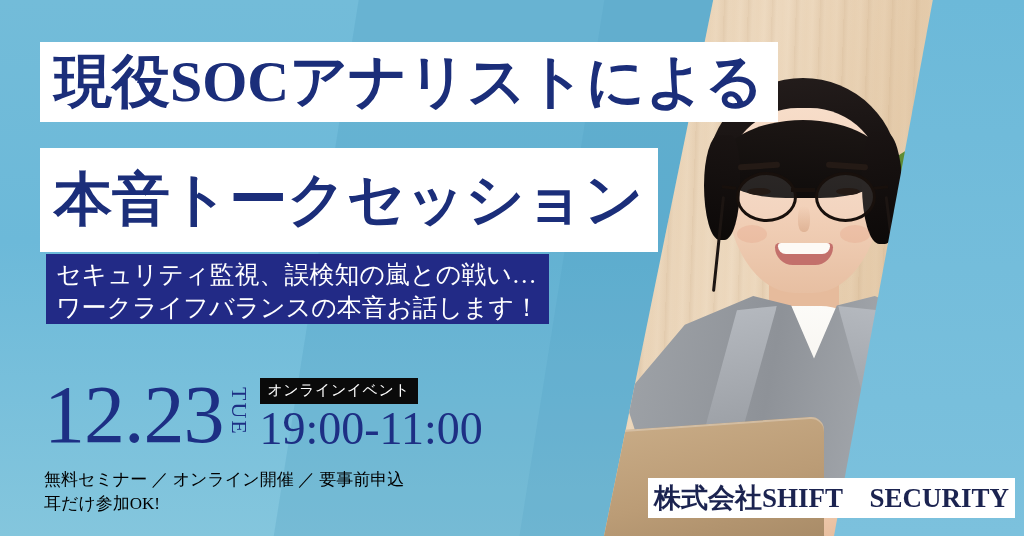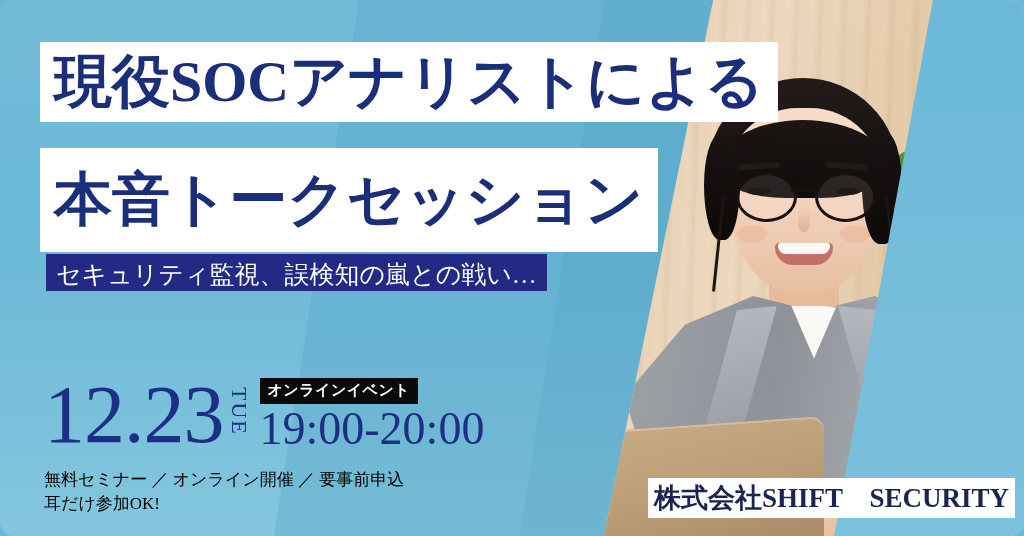--- a/index.html
+++ b/index.html
@@ -4,21 +4,20 @@
 <style>
   html,body{margin:0;padding:0;}
   body{
     width:1024px;height:536px;
     font-family:"Liberation Serif", serif;
     overflow:hidden;background:#6bb8d8;
   }
   #banner{
     position:relative;width:1024px;height:536px;overflow:hidden;
     background:#6cb9d9;
-    border-radius:14px;
   }
   
   .bg-base{
     position:absolute;inset:0;
     background:linear-gradient(180deg,#73bcd9 0%,#6cb9d9 45%,#84c6dd 100%);
   }
   .bg-diag-band{
     position:absolute;top:-40px;left:365px;width:440px;height:640px;
     background:rgba(70,150,185,.22);
     transform:skewX(-9deg);
@@ -236,21 +235,21 @@
     font-size:22px;letter-spacing:2px;
     color:#1d2f84;
     margin:0 10px 8px 4px;
     line-height:1;
   }
   .time-col{display:flex;flex-direction:column;margin-bottom:2px;}
   .badge{
     align-self:flex-start;
     background:#0a0a0a;color:#ffffff;
     font-family:"Liberation Sans",sans-serif;
-    font-size:15px;font-weight:700;
+    font-size:15px;font-weight:400;
     padding:3px 8px 4px 8px;letter-spacing:.5px;
     margin-bottom:3px;
   }
   .time{
     font-family:"Liberation Serif",serif;
     font-size:46px;line-height:.95;color:#1d2f84;
     letter-spacing:0px;
   }
   .notes{
     position:absolute;left:44px;top:468px;
@@ -325,28 +324,29 @@
   <div class="right-wedge"></div>
 
   <div class="content">
 
     <div class="title-box" id="title-line-1">現役SOCアナリストによる</div>
 
     <div class="title-box" id="title-line-2">本音トークセッション</div>
 
     <div class="subtitle-box">
       <div>セキュリティ監視、誤検知の嵐との戦い…</div>
+      <div>ワークライフバランスの本音お話します！</div>
     </div>
 
     <div class="date-row">
       <div class="date-num">12.23</div>
       <div class="date-dow">TUE</div>
       <div class="time-col">
         <div class="badge">オンラインイベント</div>
-        <div class="time">19:00-20:00</div>
+        <div class="time">19:00-11:00</div>
       </div>
     </div>
 
     <div class="notes">
       <div>無料セミナー ／ オンライン開催 ／ 要事前申込</div>
       <div>耳だけ参加OK!</div>
     </div>
 
     <div class="company">株式会社SHIFT　SECURITY</div>
   </div>

